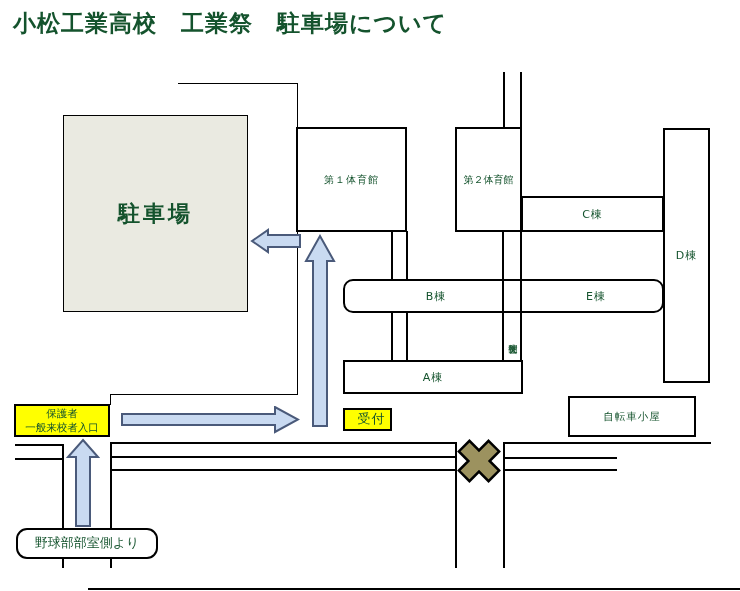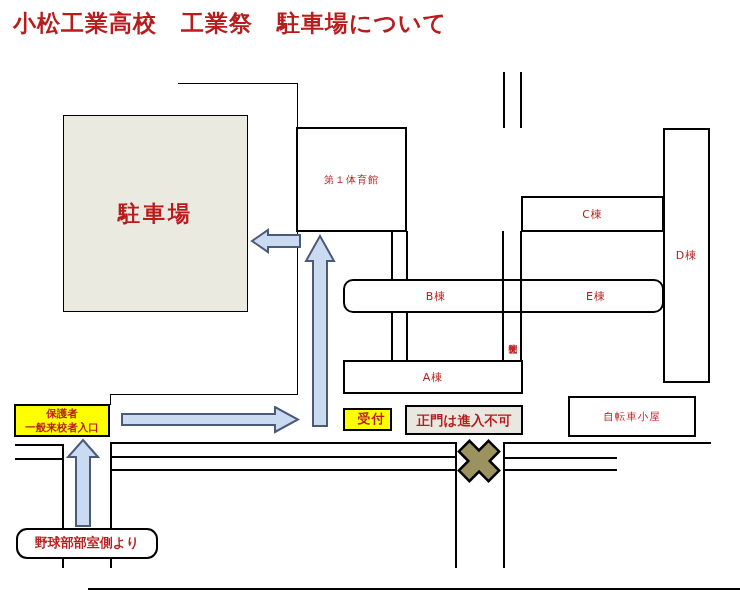--- a/index.html
+++ b/index.html
@@ -1,34 +1,34 @@
 <!DOCTYPE html>
 <html><head>
 <meta charset="utf-8">
 <style>
   html,body{margin:0;padding:0;background:#fff;}
   #canvas{
     position:relative;width:740px;height:591px;background:#ffffff;overflow:hidden;
-    font-family:"DejaVu Sans","Liberation Sans",sans-serif;color:#b91c1c;
+    font-family:"DejaVu Sans","Liberation Sans",sans-serif;color:#14532d;
   }
   .abs{position:absolute;}
   
   .bld{position:absolute;border:2px solid #000;background:#fff;
        display:flex;align-items:center;justify-content:center;
        font-size:11px;letter-spacing:1px;box-sizing:border-box;}
   
   .hl{position:absolute;height:2px;background:#000;}
   .vl{position:absolute;width:2px;background:#000;}
   
   .fh{position:absolute;height:1px;background:#000;}
   .fv{position:absolute;width:1px;background:#000;}
   
   .sign{position:absolute;box-sizing:border-box;border:2px solid #000;
         display:flex;flex-direction:column;align-items:center;justify-content:center;
-        font-weight:bold;text-align:center;line-height:1.25;}
+        font-weight:normal;text-align:center;line-height:1.25;}
   .sign-yellow{background:#ffff00;}
   .sign-white{background:#fff;}
   .sign-beige{background:#e9e8e0;}
   
   #parking{position:absolute;left:63px;top:115px;width:185px;height:197px;
         background:#eaeae1;border:1.5px solid #000;box-sizing:border-box;
         display:flex;align-items:center;justify-content:center;
         font-size:22px;font-weight:bold;letter-spacing:3px;}
   #ground-label{position:absolute;left:100px;top:339px;width:120px;text-align:center;
         font-size:17px;font-weight:bold;letter-spacing:2px;}
@@ -51,20 +51,23 @@
   <div id="page-title">小松工業高校　工業祭　駐車場について</div>
 
 
   <div class="fh" style="left:178px;top:83px;width:120px;"></div>
   <div class="fv" style="left:297px;top:83px;height:312px;"></div>
   <div class="fh" style="left:110px;top:394px;width:188px;"></div>
   <div class="fv" style="left:110px;top:394px;height:11px;"></div>
 
   <div class="bld" style="left:296px;top:127px;width:111px;height:105px;font-size:10px;">
     <span>第１体育館</span>
+  </div>
+  <div class="bld" style="left:455px;top:127px;width:67px;height:105px;font-size:10px;letter-spacing:0;">
+    <span>第２体育館</span>
   </div>
 
   <div class="bld" style="left:521px;top:196px;width:143px;height:36px;">
     <span>C棟</span>
   </div>
   <div class="bld" style="left:663px;top:128px;width:47px;height:255px;">
     <span>D棟</span>
   </div>
 
   <div class="bld" style="left:343px;top:279px;width:321px;height:34px;border-radius:10px;">
@@ -94,23 +97,20 @@
   <div id="parking">
     <span>駐車場</span>
   </div>
 
   <div class="sign sign-yellow" style="left:14px;top:404px;width:96px;height:33px;font-size:10.5px;">
     <span>保護者</span>
     <span>一般来校者入口</span>
   </div>
   <div class="sign sign-yellow" style="left:343px;top:408px;width:49px;height:23px;font-size:13px;letter-spacing:1px;padding-left:8px;">
     <span>受付</span>
-  </div>
-  <div class="sign sign-beige" style="left:405px;top:405px;width:118px;height:30px;font-size:13.5px;">
-    <span>正門は進入不可</span>
   </div>
   <div class="sign sign-white" style="left:568px;top:396px;width:128px;height:41px;font-size:10.5px;font-weight:normal;letter-spacing:1px;">
     <span>自転車小屋</span>
   </div>
 
   <div class="hl" style="left:15px;top:444px;width:47px;"></div>
   <div class="hl" style="left:15px;top:458px;width:47px;"></div>
   <div class="hl" style="left:110px;top:442px;width:347px;"></div>
   <div class="hl" style="left:110px;top:456px;width:347px;"></div>
   <div class="hl" style="left:110px;top:469px;width:345px;"></div>

